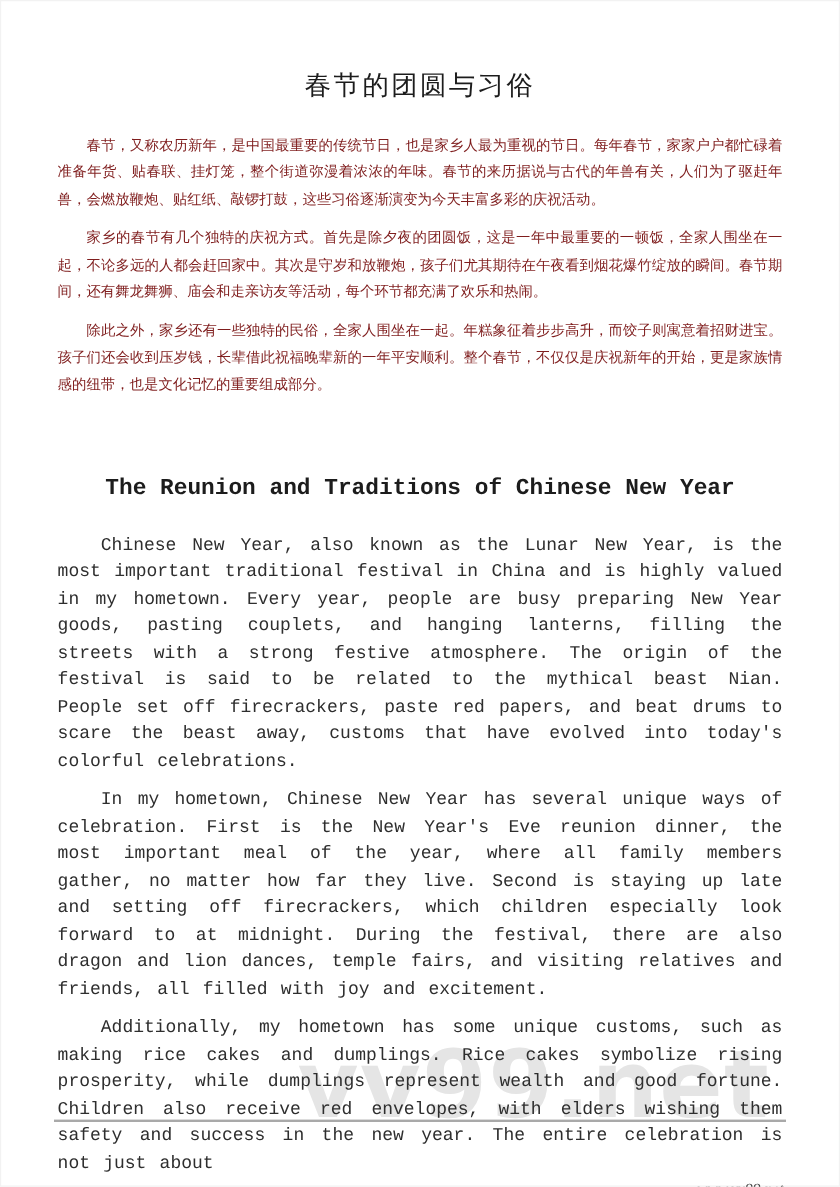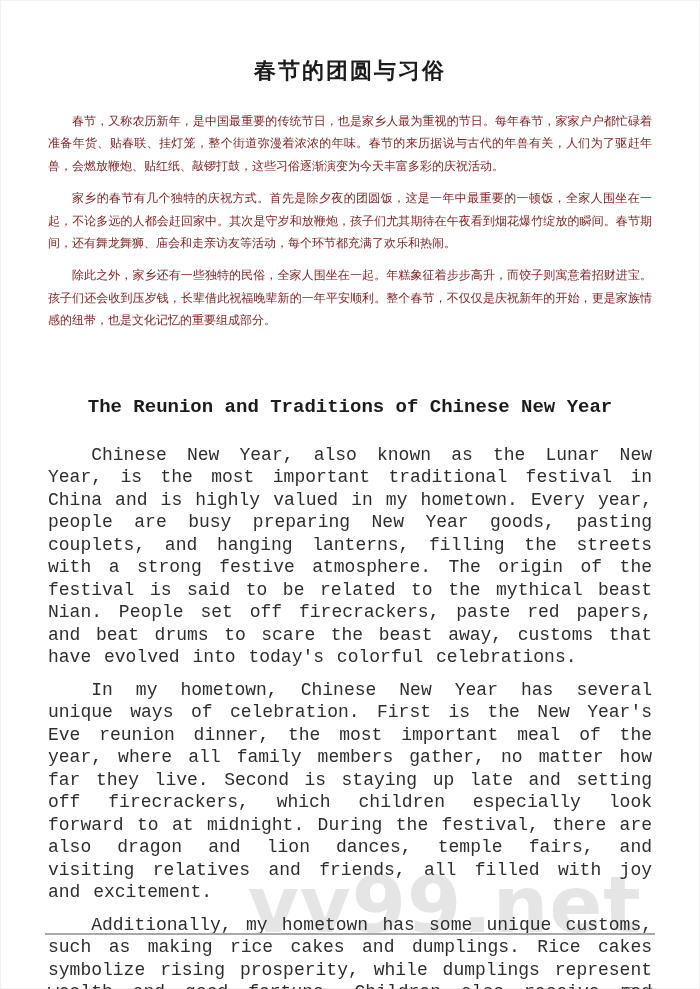--- a/index.html
+++ b/index.html
@@ -25,21 +25,21 @@
     white-space: nowrap;
   }
   .content {
     position: absolute;
     left: 48px; right: 48px; top: 0;
     z-index: 1;
   }
   .zh-title {
     margin: 56px 0 0 0;
     font-size: 22px;
-    font-weight: bold;
+    font-weight: normal;
     text-align: center;
     color: #1c1c1c;
     letter-spacing: 2px;
   }
   .zh-paragraphs { margin-top: 24px; }
   p.zh {
     font-size: 12px;
     line-height: 22.4px;
     text-align: justify;
     text-indent: 2em;
@@ -51,21 +51,21 @@
     font-family: "Liberation Mono", "DejaVu Sans Mono", monospace;
     font-size: 19px;
     font-weight: bold;
     text-align: center;
     color: #1c1c1c;
     white-space: nowrap;
   }
   .en-paragraphs { margin-top: 26px; }
   p.en {
     font-family: "Liberation Mono", "DejaVu Sans Mono", monospace;
-    font-size: 18px;
+    font-size: 15px;
     line-height: 22.5px;
     text-align: justify;
     text-indent: 4ch;
     margin: 0 0 10px 0;
     color: #2e2e2e;
     word-spacing: 2px;
   }
   .footer-line {
     position: absolute;
     left: 45px; right: 45px; top: 933px;

